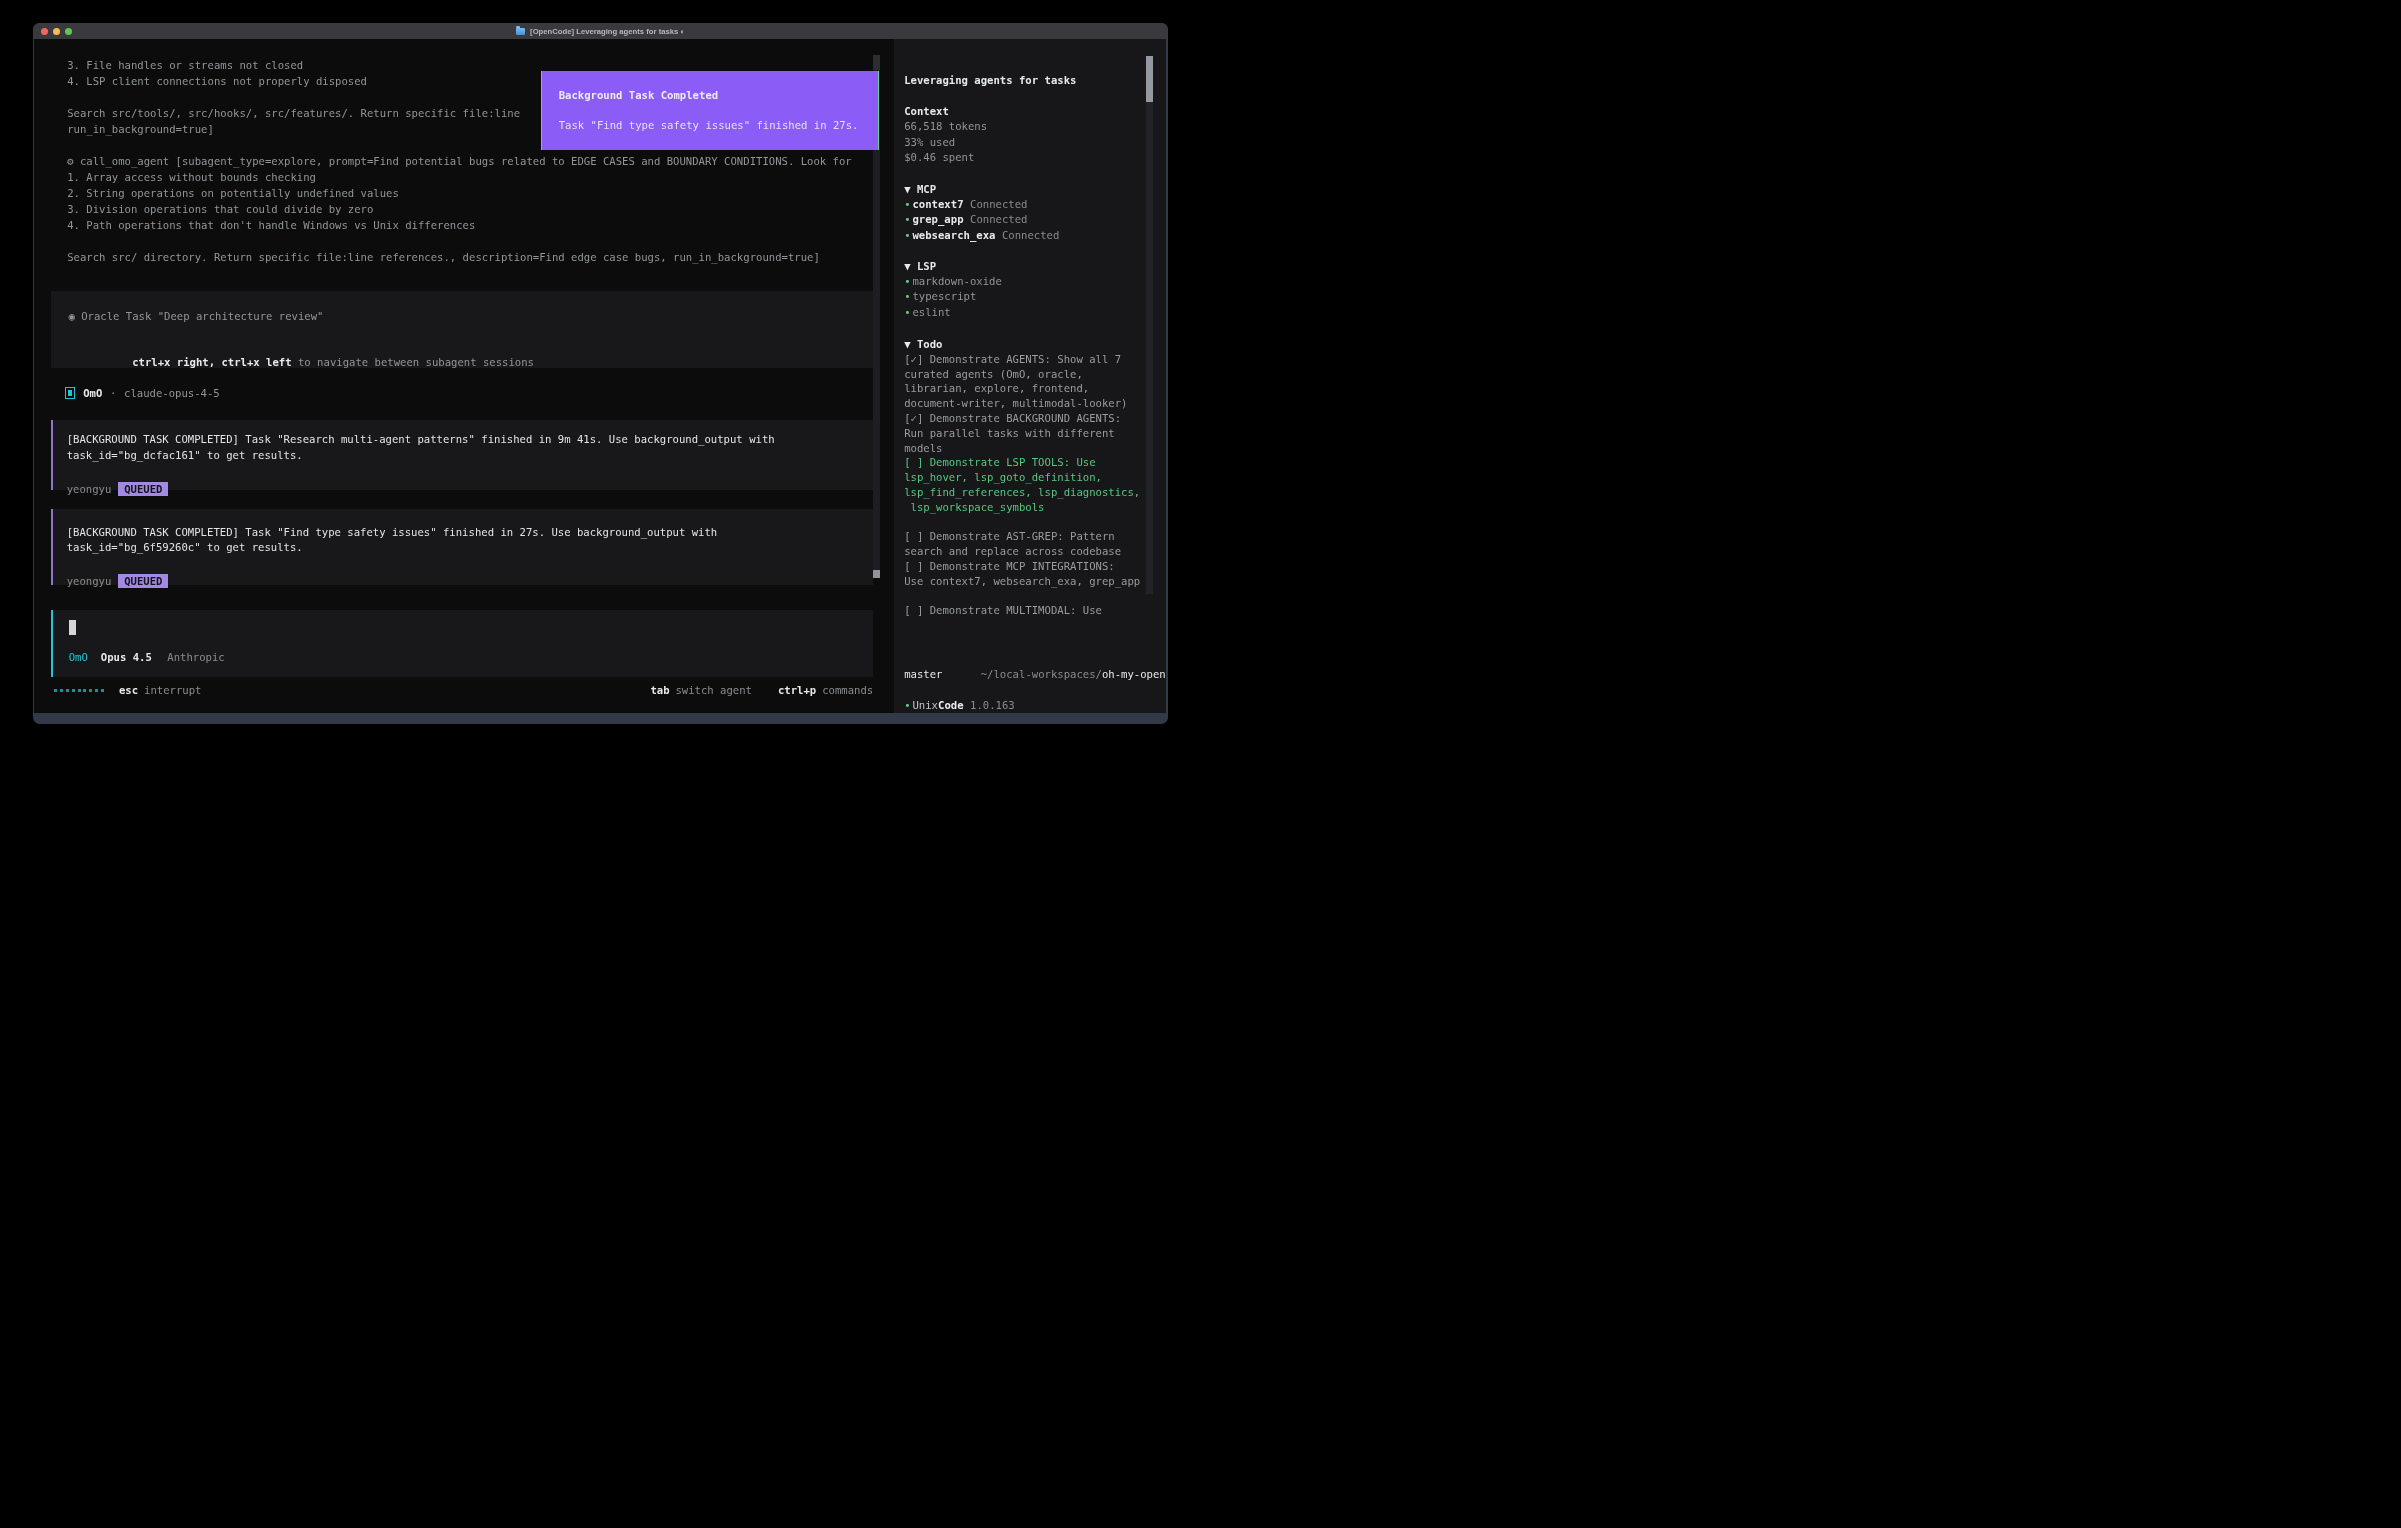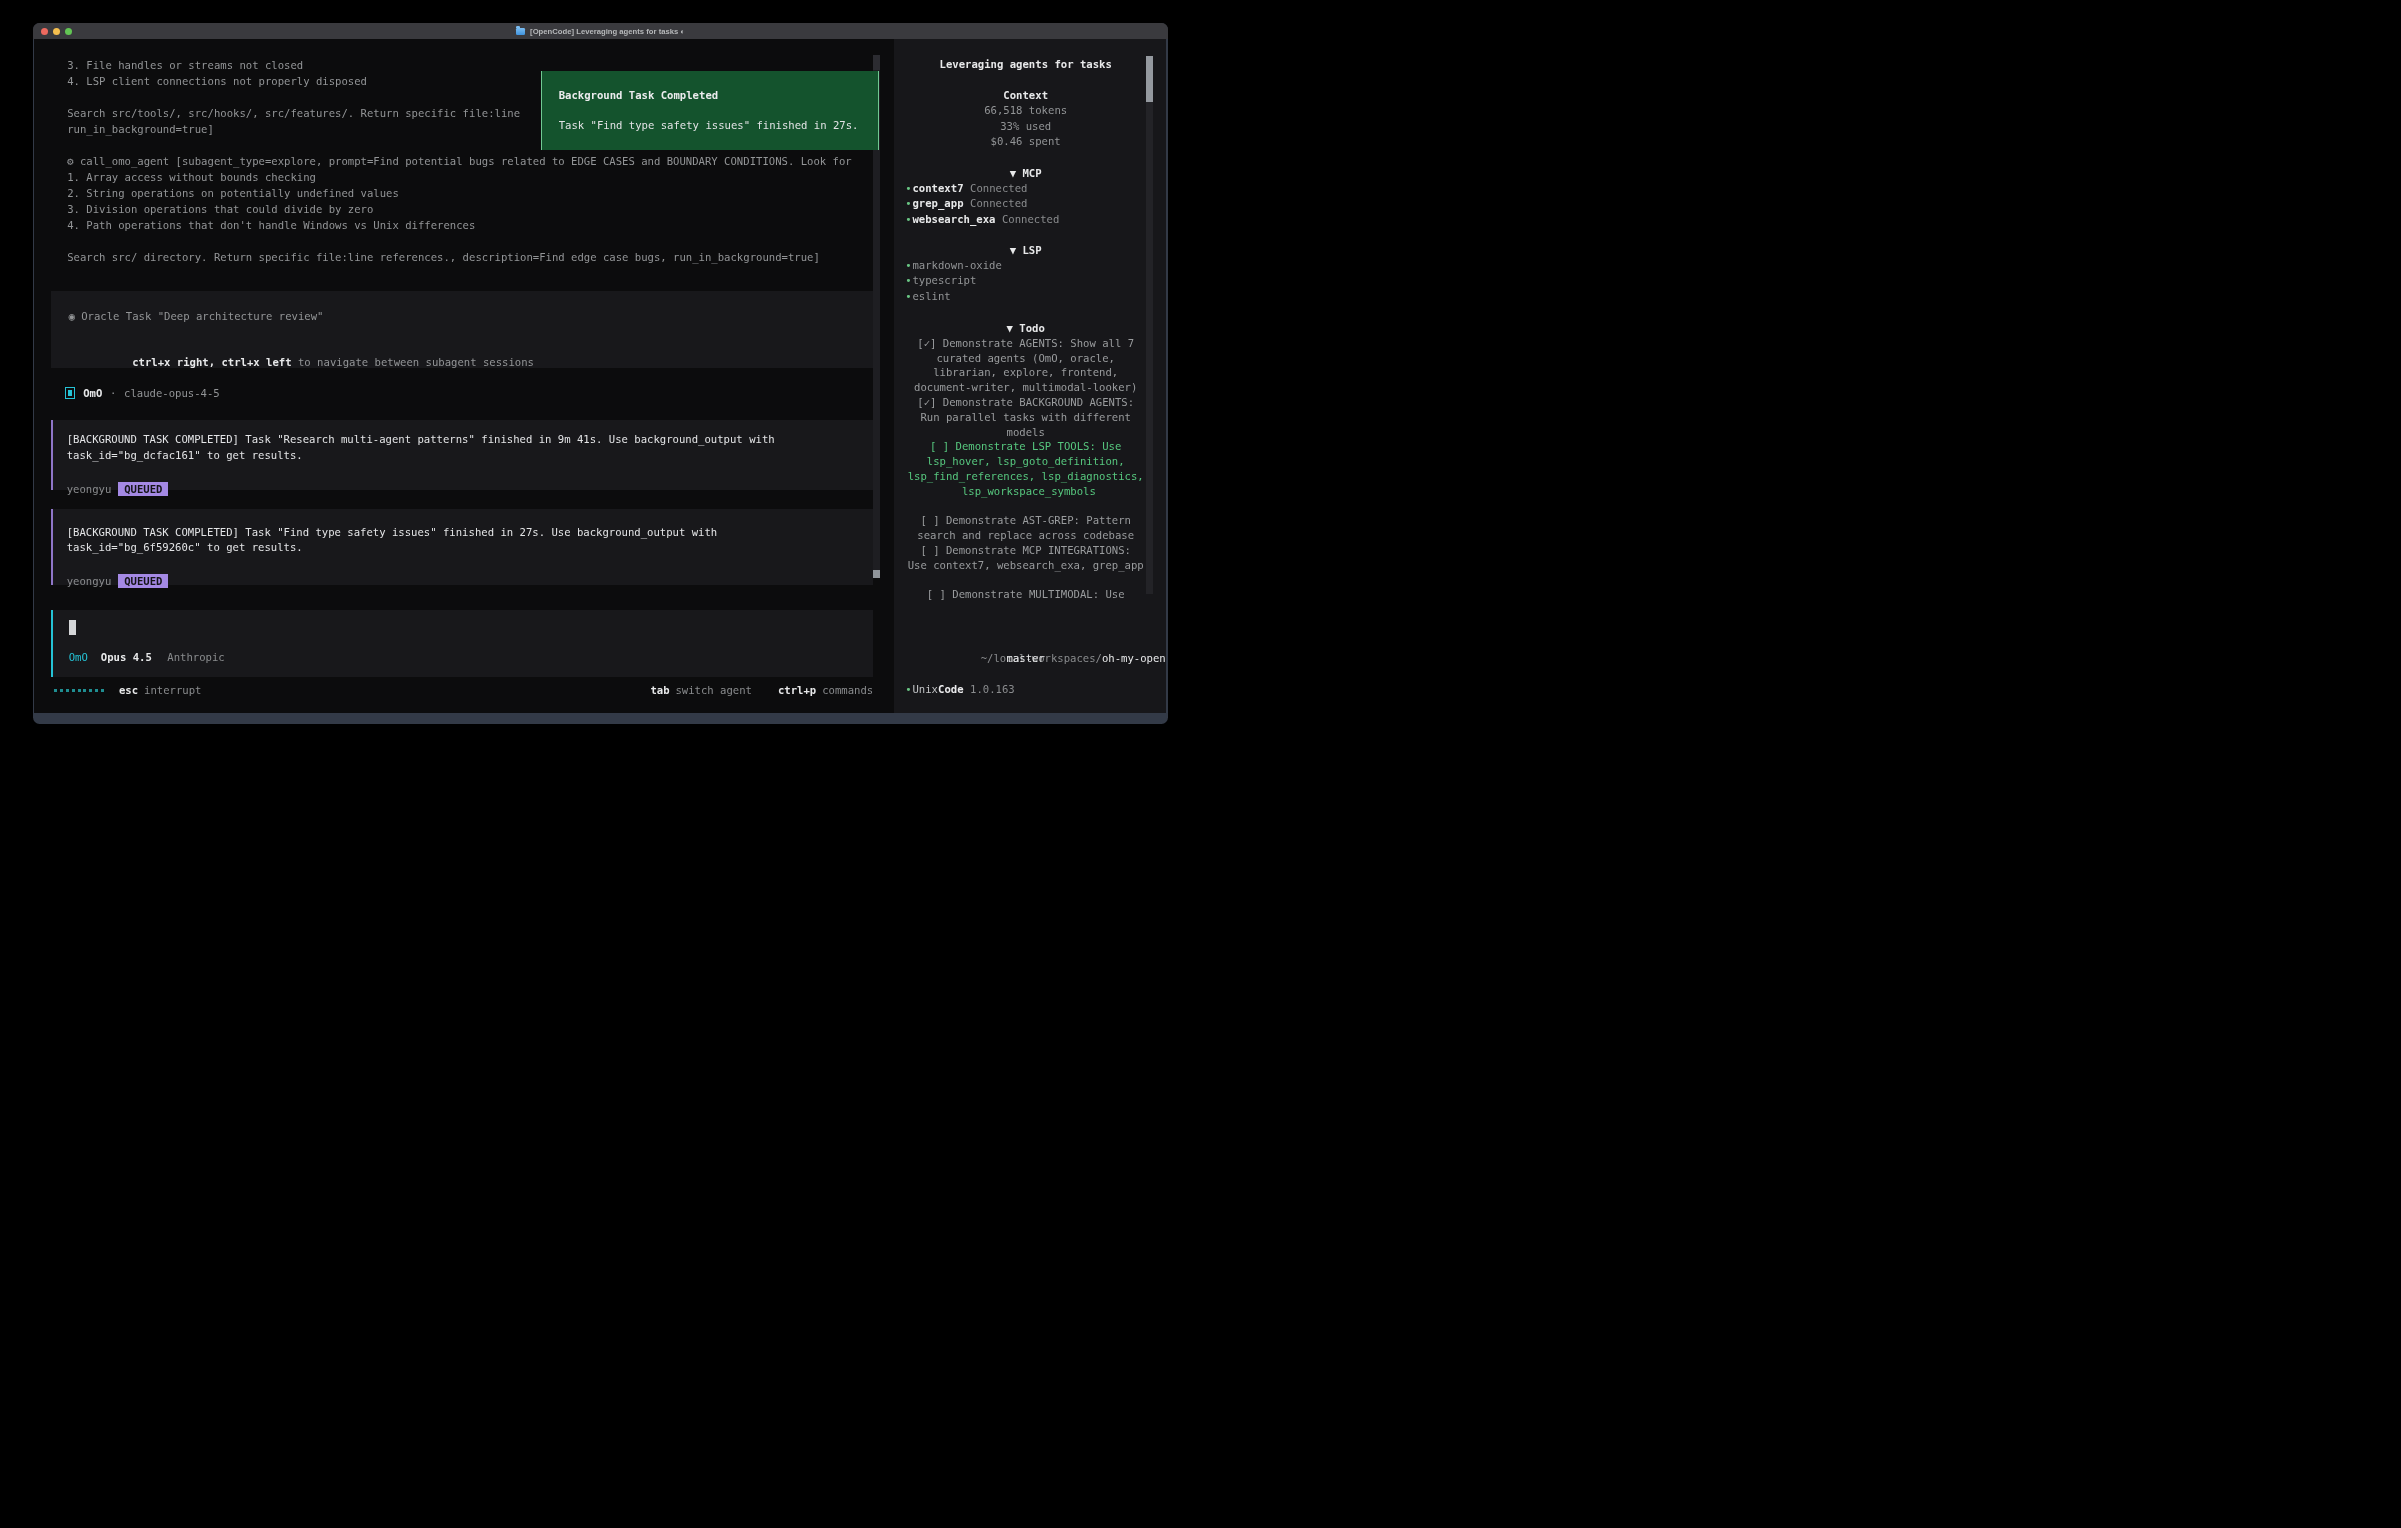--- a/index.html
+++ b/index.html
@@ -28,21 +28,21 @@
 
   
   .main{width:860px;height:100%;background:#0c0c0d;position:relative;overflow:hidden;
         font-size:10.6px;color:#939597;}
   .abs{position:absolute;}
   .ln{height:16px;line-height:16px;white-space:pre;}
 
   #buffer{left:33px;top:17.7px;}
 
   
-  #notif{position:absolute;left:507px;top:32px;width:336px;height:79px;background:#14532d;
+  #notif{position:absolute;left:507px;top:32px;width:336px;height:79px;background:#8b5cf6;
          border-left:1.2px solid #71c993;border-right:1.2px solid #71c993;z-index:3;}
   .notif-title{position:absolute;left:16.5px;top:16.5px;font-weight:bold;color:#ececee;line-height:15.4px;white-space:pre;}
   .notif-body{position:absolute;left:16.5px;top:47px;color:#e2e3e5;line-height:15.4px;white-space:pre;}
 
   .panel{position:absolute;left:16.5px;width:822px;background:#18181b;box-sizing:border-box;}
 
   #oracle{top:252px;height:77px;}
   .oracle-title{position:absolute;left:17.7px;top:16.5px;line-height:16px;white-space:pre;color:#939597;}
   .oracle-hint{position:absolute;left:17.7px;top:47px;line-height:16px;white-space:pre;}
   .hint-keys{color:#e8e9ea;font-weight:bold;}
@@ -77,21 +77,21 @@
   .kgroup{display:flex;gap:5.9px;}
   .key{color:#e8e9ea;font-weight:bold;white-space:pre;}
   .klabel{color:#8a8c8e;white-space:pre;}
 
   #m-track{left:839px;top:16px;width:6.5px;height:519px;background:#1e1e22;}
   #m-cap{left:839px;top:16px;width:6.5px;height:14.8px;background:#2c2c31;}
   #m-thumb{left:839px;top:531px;width:6.5px;height:7.7px;background:#8f949a;}
 
   
   .sidebar{width:272px;height:100%;background:#17171a;position:relative;font-size:10.6px;color:#939597;overflow:hidden;}
-  .sb-inner{position:absolute;left:10px;top:0;width:243px;text-align:center;}
+  .sb-inner{position:absolute;left:10px;top:16px;width:243px;}
   .sb-title{margin-top:17.7px;line-height:14.8px;font-weight:bold;color:#e8e9ea;white-space:pre;}
   .sb-h{font-weight:bold;color:#e8e9ea;line-height:14.8px;white-space:pre;}
   #ctx-h{margin-top:17px;}
   .ctx-line{line-height:15.4px;color:#939597;white-space:pre;}
   #mcp-h{margin-top:16.5px;}
   #lsp-h{margin-top:16px;}
   #todo-h{margin-top:17px;}
   .sb-row{line-height:15.4px;display:flex;}
   .blt{width:8.3px;color:#69c583;flex:none;}
   .sb-name{color:#e8e9ea;font-weight:bold;margin-right:6.5px;white-space:pre;}

